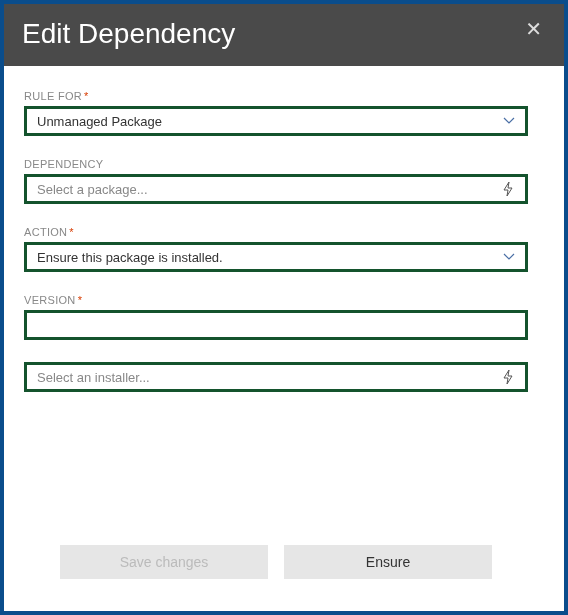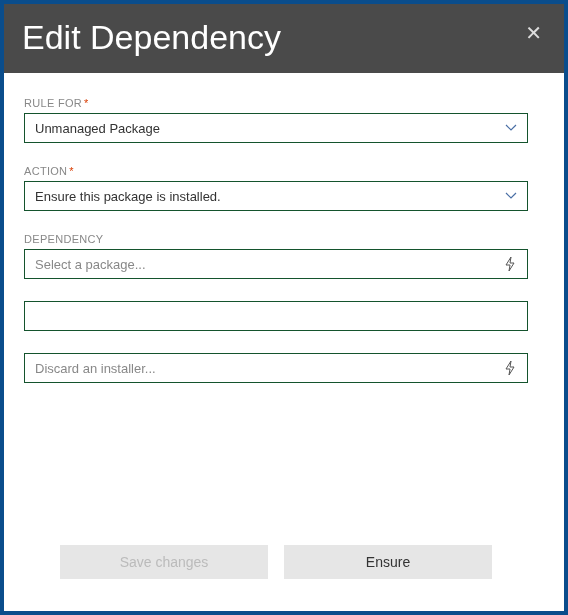--- a/index.html
+++ b/index.html
@@ -24,21 +24,21 @@
     }
     .header {
       background: #4a4a4a;
       color: #fff;
       padding: 14px 18px 16px 18px;
       display: flex;
       align-items: center;
       justify-content: space-between;
     }
     .header-title {
-      font-size: 34px;
+      font-size: 28px;
       font-weight: 300;
     }
     .close-btn {
       font-size: 20px;
       color: #ddd;
       cursor: pointer;
       line-height: 1;
       padding: 4px;
       margin-top: -10px;
     }
@@ -57,21 +57,21 @@
       letter-spacing: 0.3px;
       margin-bottom: 4px;
       text-transform: uppercase;
     }
     .req {
       color: #d83b01;
       margin-left: 2px;
     }
     .select-box, .text-input {
       width: 100%;
-      border: 1px solid #14532d;
+      border: 3px solid #14532d;
       background: #fff;
       height: 30px;
       padding: 0 10px;
       font-size: 13px;
       font-family: inherit;
       color: #333;
       display: flex;
       align-items: center;
       justify-content: flex-start;
       position: relative;
@@ -156,63 +156,66 @@
         <span class="chevron">
           <svg width="12" height="8" viewBox="0 0 12 8">
               <path d="M1 1 L6 6 L11 1" stroke="#4a6fa5" stroke-width="1.2" fill="none"></path>
             </svg>
         </span>
       </div>
     </div>
 
     <div class="field">
       <div class="field-label">
+        <span>DEPENDENCY</span>
+      </div>
+      <div class="select-box">
+        <span class="val placeholder">Select a package...</span>
+        <span class="bolt">
+          <svg width="12" height="16" viewBox="0 0 12 16">
+              <path d="M7 1 L2 9 L6 9 L5 15 L10 7 L6 7 Z" stroke="#555" stroke-width="1" fill="none"></path>
+            </svg>
+        </span>
+      </div>
+    </div>
+
+    <div class="field">
+      <div class="field-label">
         <span>ACTION</span><span class="req">*</span>
       </div>
       <div class="select-box">
         <span class="val">Ensure this package is installed.</span>
         <span class="chevron">
           <svg width="12" height="8" viewBox="0 0 12 8">
               <path d="M1 1 L6 6 L11 1" stroke="#4a6fa5" stroke-width="1.2" fill="none"></path>
             </svg>
         </span>
       </div>
     </div>
 
-    <div class="field">
-      <div class="field-label">
-        <span>DEPENDENCY</span>
-      </div>
-      <div class="select-box">
-        <span class="val placeholder">Select a package...</span>
+
+    <div class="field">
+      <div class="field-label">
+        <span>VERSION</span><span class="req">*</span>
+      </div>
+      <div class="text-input">
+        <input type="text" value="" style="">
+      </div>
+    </div>
+
+    <div class="field">
+      <div class="select-box">
+        <span class="val placeholder">Select an installer...</span>
         <span class="bolt">
           <svg width="12" height="16" viewBox="0 0 12 16">
               <path d="M7 1 L2 9 L6 9 L5 15 L10 7 L6 7 Z" stroke="#555" stroke-width="1" fill="none"></path>
             </svg>
         </span>
       </div>
     </div>
 
-
-    <div class="field">
-      <div class="text-input">
-        <input type="text" value="" style="">
-      </div>
-    </div>
-
-    <div class="field">
-      <div class="select-box">
-        <span class="val placeholder">Discard an installer...</span>
-        <span class="bolt">
-          <svg width="12" height="16" viewBox="0 0 12 16">
-              <path d="M7 1 L2 9 L6 9 L5 15 L10 7 L6 7 Z" stroke="#555" stroke-width="1" fill="none"></path>
-            </svg>
-        </span>
-      </div>
-    </div>
-
     <div class="footer">
       <button class="btn disabled">Save changes</button>
       <button class="btn">Ensure</button>
     </div>
 
   </div>
 </div>
 
 </body></html>

